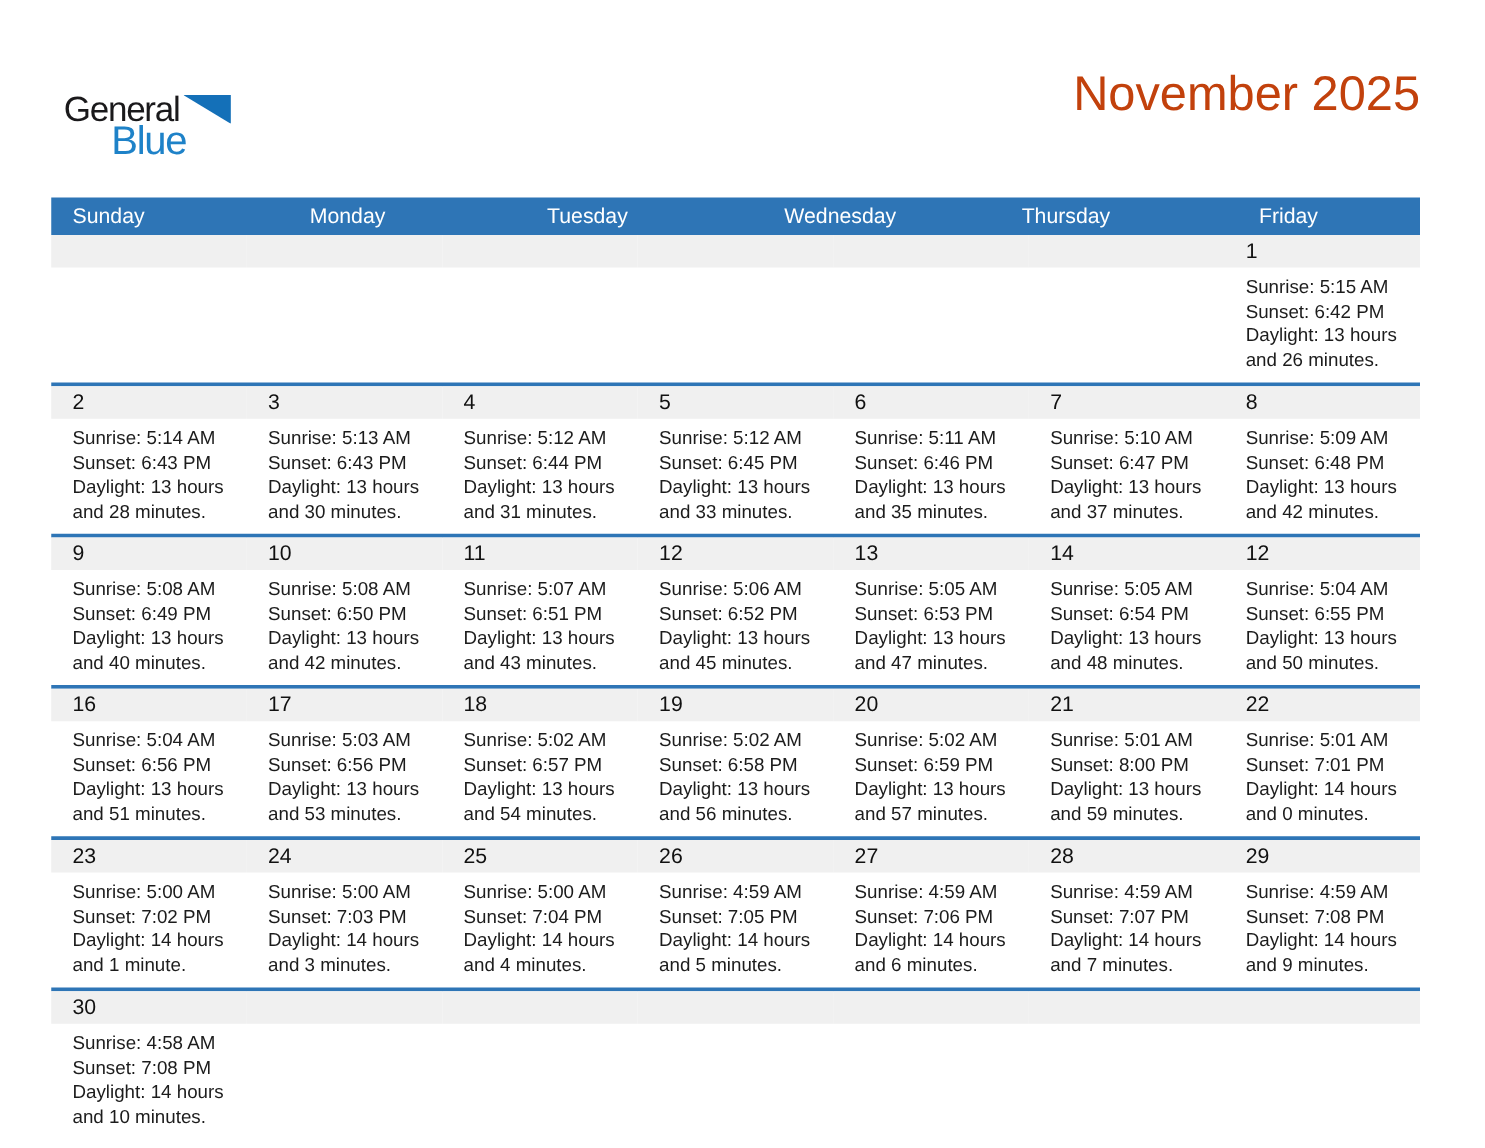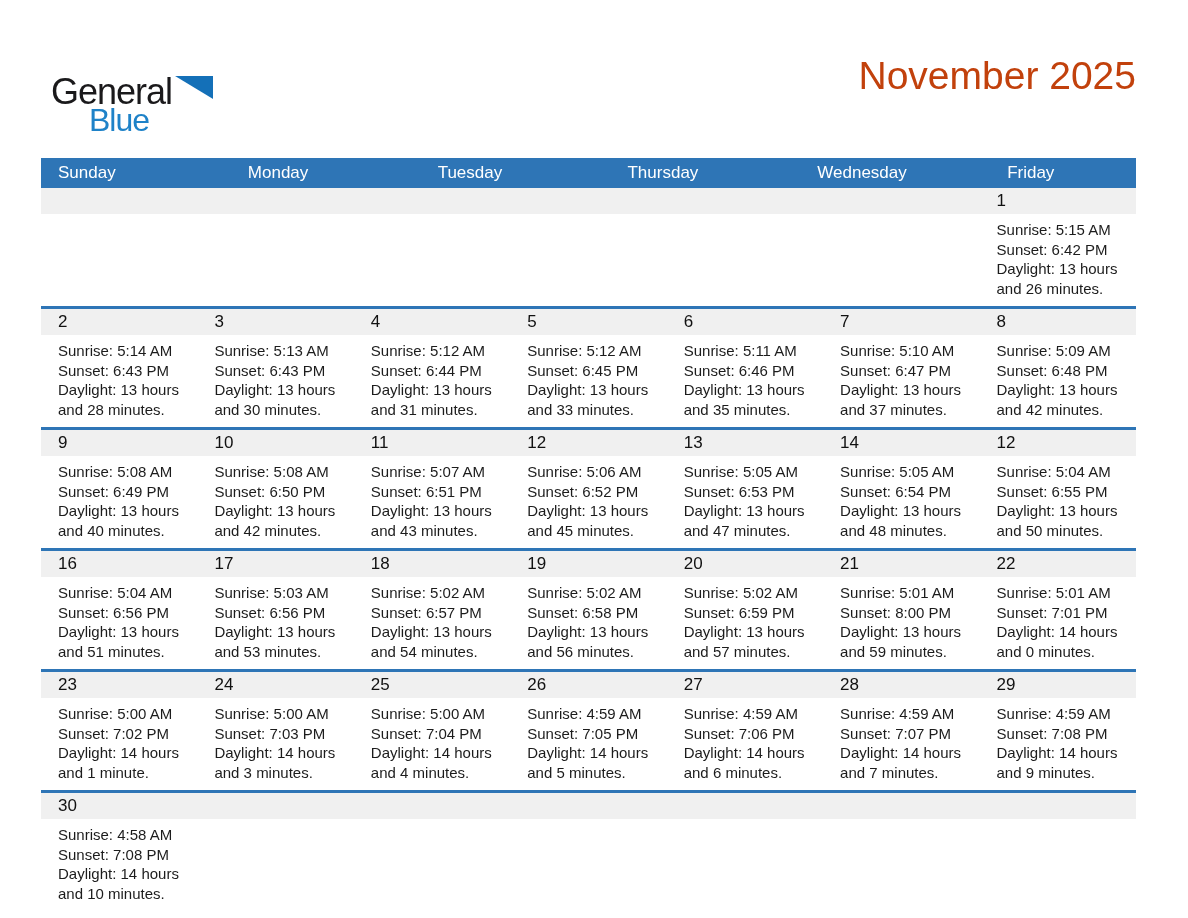--- a/index.html
+++ b/index.html
@@ -16,21 +16,21 @@
   body{
     width:1188px;height:918px;background:#ffffff;
     font-family:"Liberation Sans", sans-serif;
     overflow:hidden;
   }
   .page{position:relative;width:1188px;height:918px;background:#fff;}
 
   
   .logo{position:absolute;left:51px;top:74px;}
   .logo-line1{display:flex;align-items:flex-start;line-height:1;}
-  .logo-general{font-size:36px;color:var(--logo-dark);letter-spacing:-1px;}
+  .logo-general{font-size:28px;color:var(--logo-dark);letter-spacing:-1px;}
   .logo-triangle{
     display:inline-block;width:38px;height:23px;margin-left:3px;margin-top:2px;
     background:var(--logo-triangle);
     clip-path:polygon(0 0,100% 0,100% 100%);
   }
   .logo-blue{font-size:32px;color:var(--logo-blue);letter-spacing:-1px;line-height:1;margin-left:38px;margin-top:-6px;}
 
   
   .titles{position:absolute;right:52px;top:55px;text-align:right;color:#c2410c;}
   .month-title{font-size:39px;line-height:1.1;font-weight:400;}
@@ -63,22 +63,22 @@
 
   <div class="titles">
     <div class="month-title">November 2025</div>
   </div>
 
   <div class="calendar">
     <div class="weekday-row" id="weekdayRow">
         <div class="weekday-cell">Sunday</div>
         <div class="weekday-cell">Monday</div>
         <div class="weekday-cell">Tuesday</div>
+        <div class="weekday-cell">Wednesday</div>
         <div class="weekday-cell">Thursday</div>
-        <div class="weekday-cell">Wednesday</div>
         <div class="weekday-cell">Friday</div>
       </div>
     <div id="weeksContainer">
         <div class="week-row">
           <div class="day-cell">
             <div class="day-strip"></div>
             <div class="day-body"></div>
           </div>
           <div class="day-cell">
             <div class="day-strip"></div>

